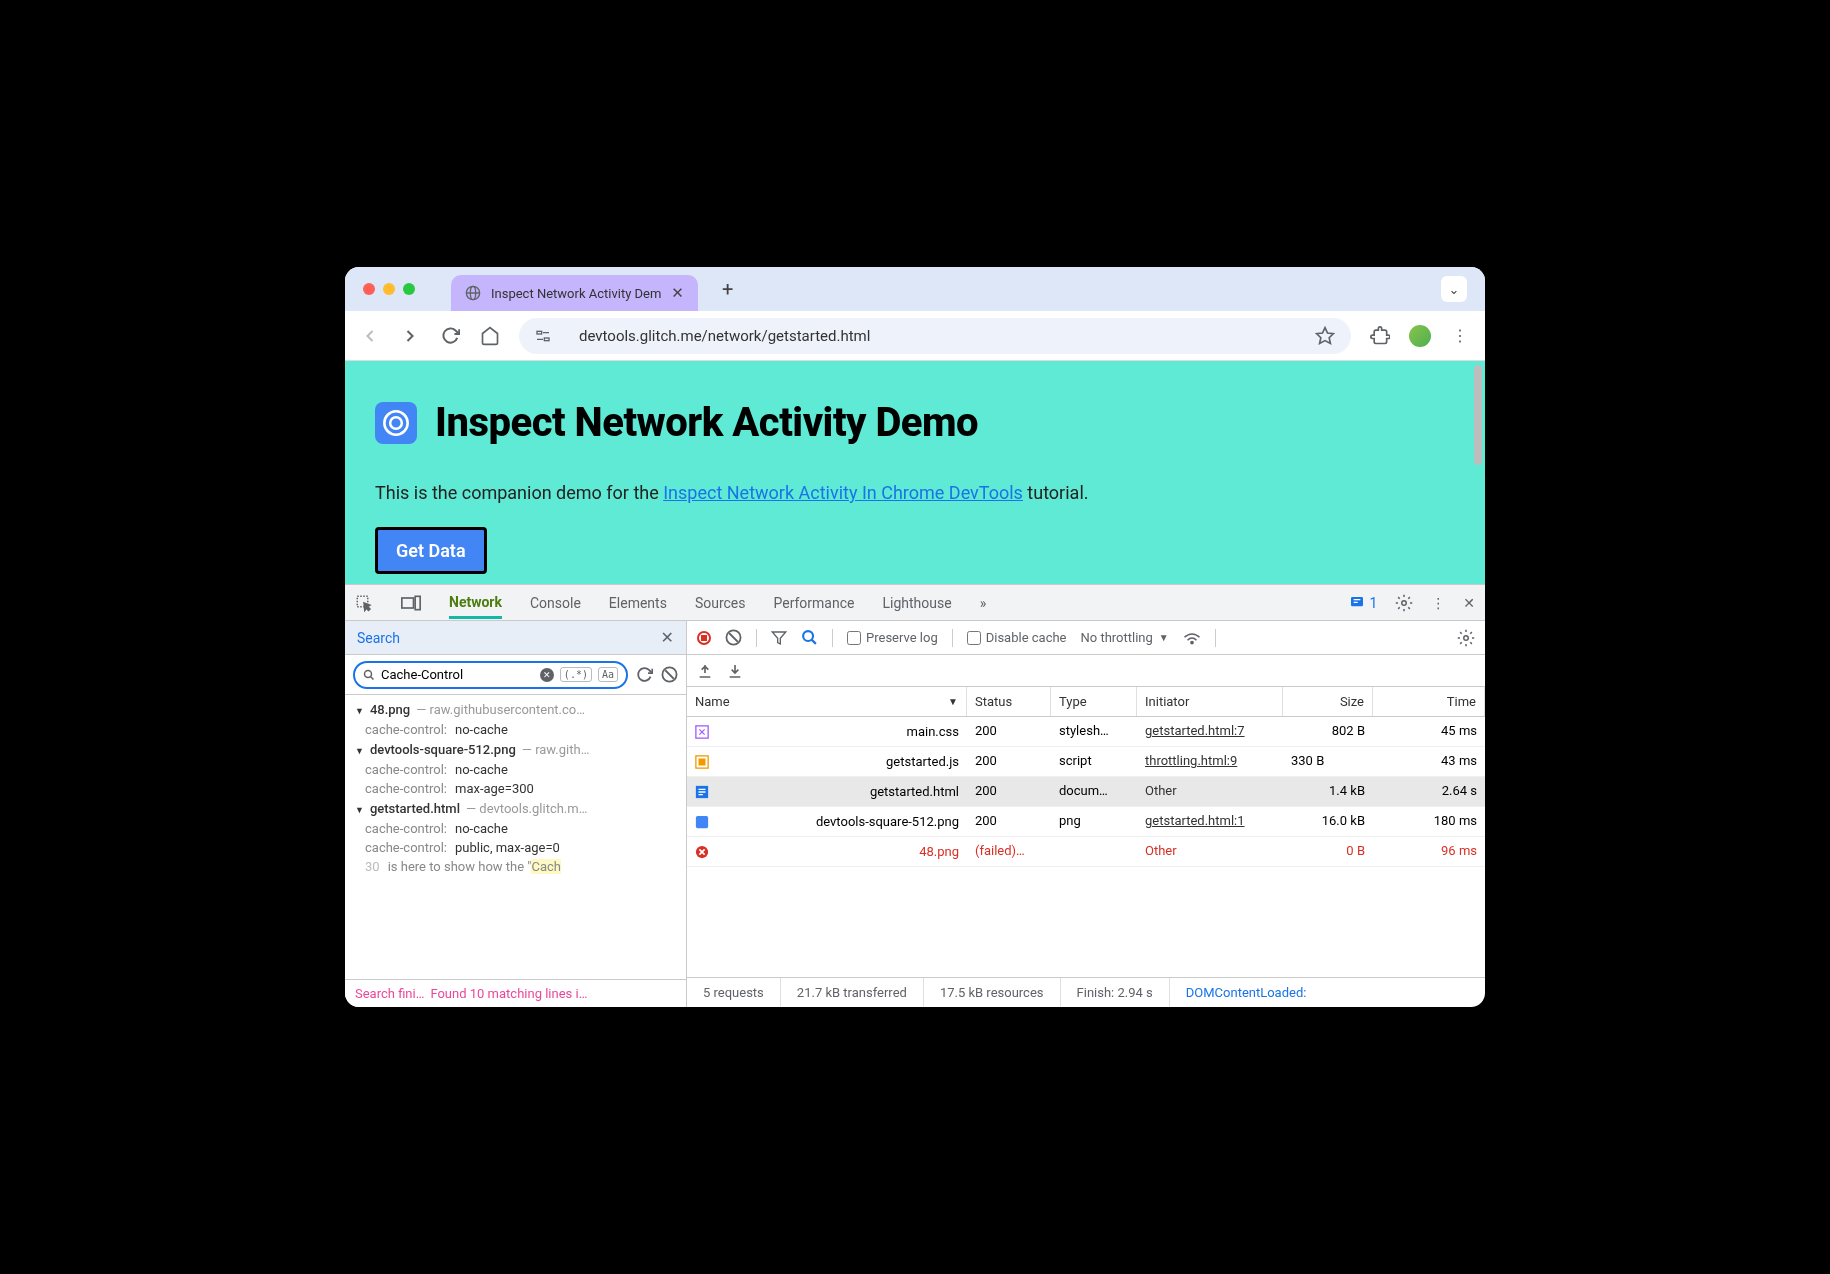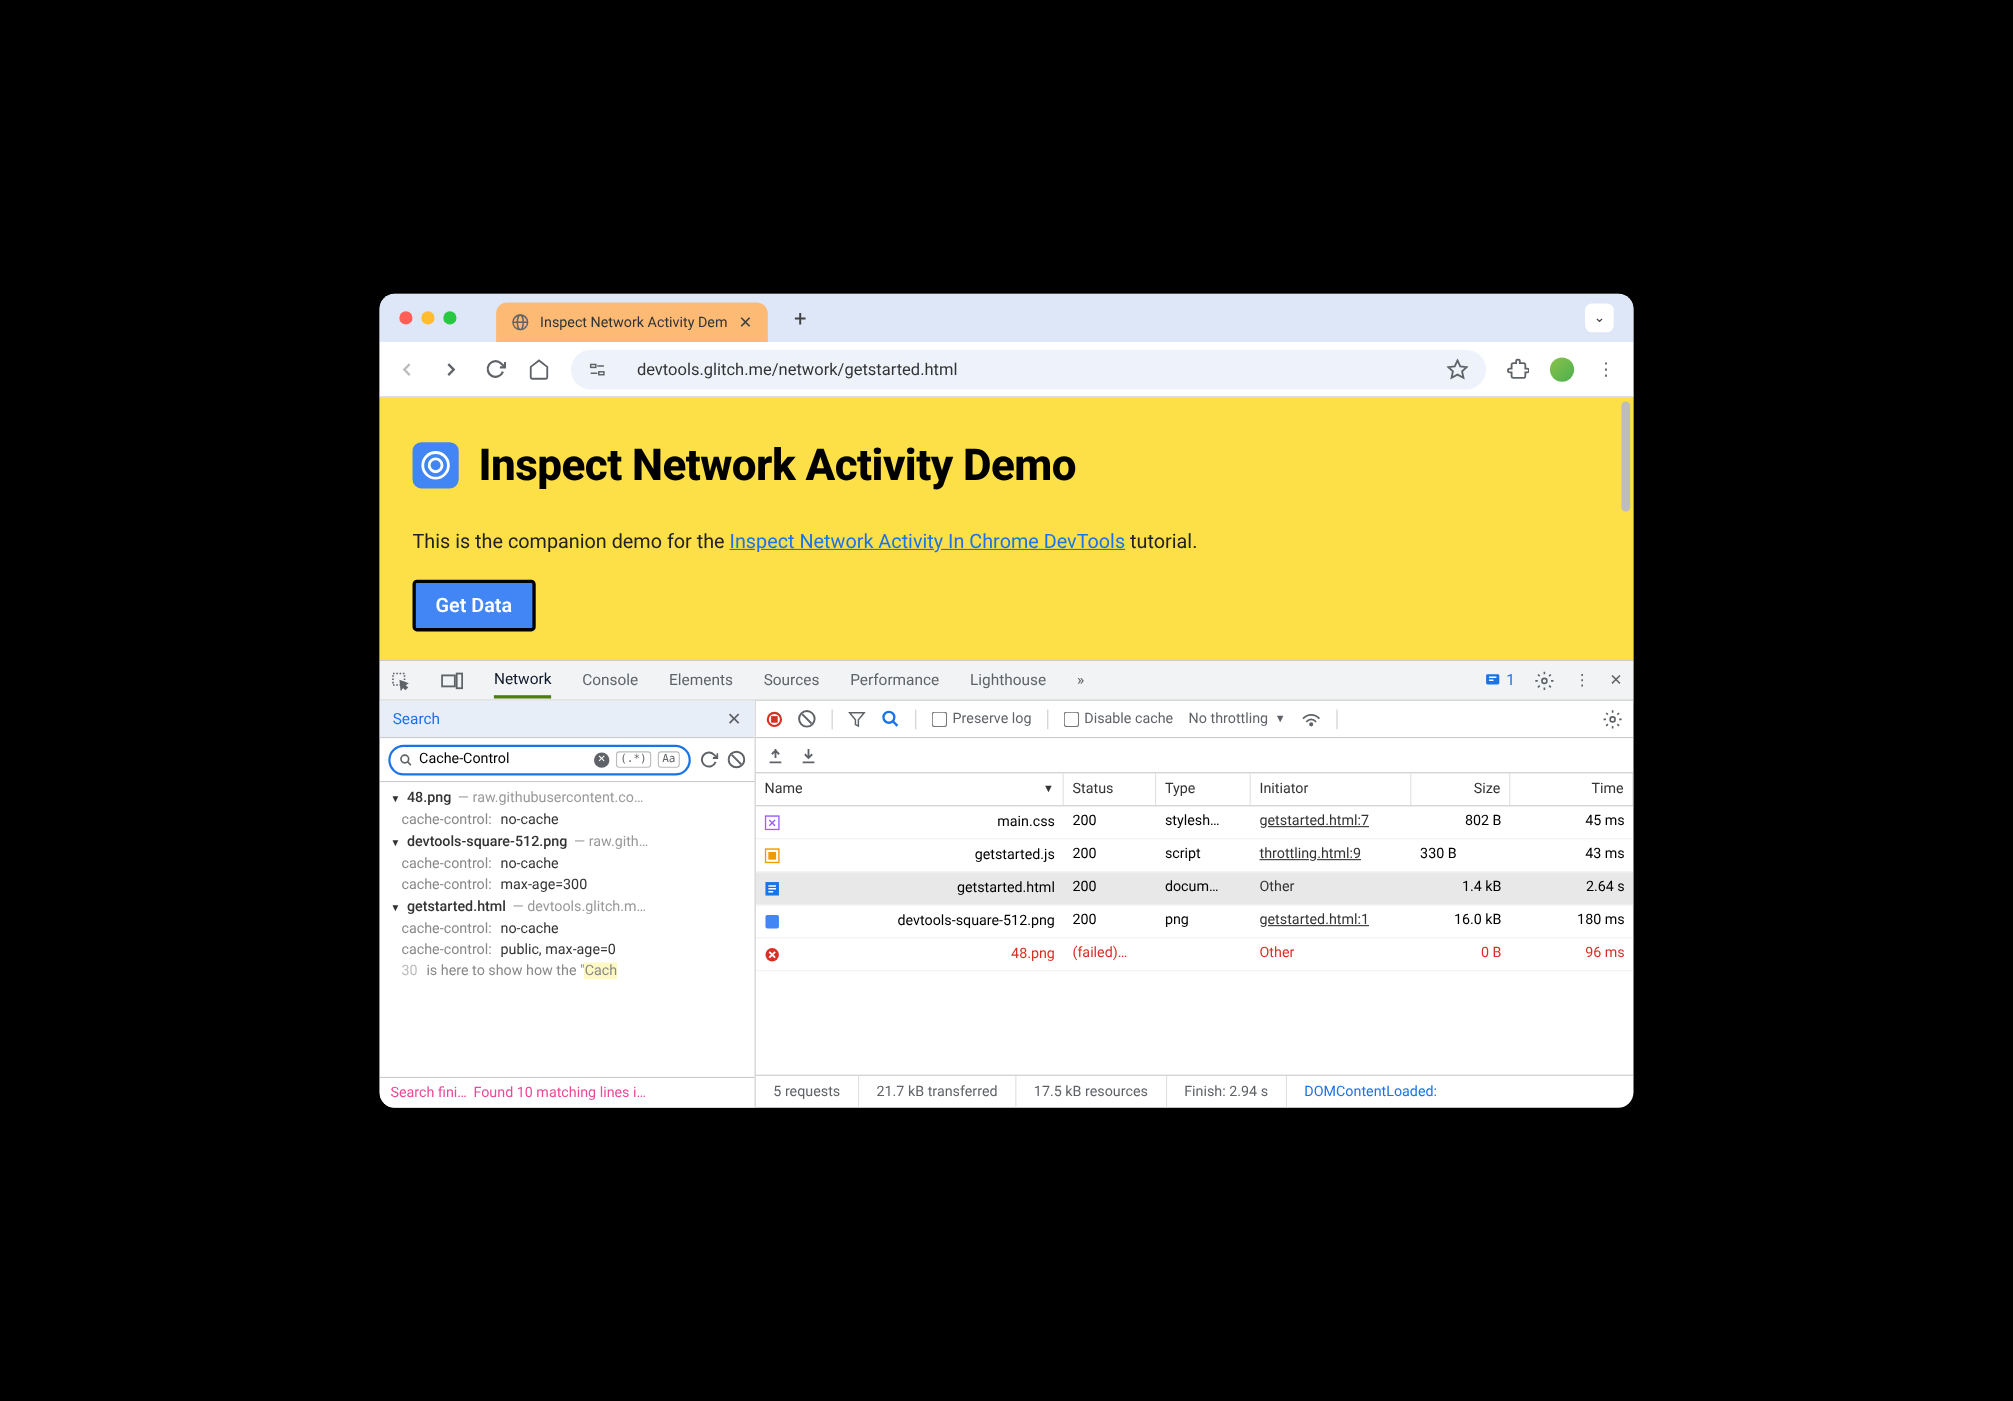--- a/index.html
+++ b/index.html
@@ -1,43 +1,43 @@
 <!DOCTYPE html>
 <html><head>
 <meta charset="utf-8">
 <style>
 *{box-sizing:border-box;margin:0;padding:0;font-family:-apple-system,BlinkMacSystemFont,"Segoe UI",Roboto,sans-serif}
 body{background:#000;width:1830px;height:1274px;display:flex;align-items:center;justify-content:center}
 .window{width:1140px;height:740px;background:#fff;border-radius:14px;overflow:hidden;box-shadow:0 20px 60px rgba(0,0,0,.5);display:flex;flex-direction:column;position:relative}
 .titlebar{height:44px;background:#dde7f7;display:flex;align-items:center;padding:0 18px;gap:10px}
 .traffic{display:flex;gap:8px}
 .dot{width:12px;height:12px;border-radius:50%}
-.tab{margin-left:26px;background:#fdba74;border-radius:10px 10px 0 0;height:36px;display:flex;align-items:center;padding:16px 14px;gap:10px;font-size:13px;color:#333;max-width:300px;margin-top:8px}
+.tab{margin-left:26px;background:#c4b5fd;border-radius:10px 10px 0 0;height:36px;display:flex;align-items:center;padding:16px 14px;gap:10px;font-size:13px;color:#333;max-width:300px;margin-top:8px}
 .tab-title{white-space:nowrap;overflow:hidden;text-overflow:ellipsis;flex:1;min-width:0}
 .globe{width:16px;height:16px;color:#5f6368;flex-shrink:0}
 .close-x{font-size:15px;color:#444;flex-shrink:0}
 .plus{margin-left:14px;font-size:20px;color:#444}
 .chevbox{margin-left:auto;width:26px;height:26px;background:#fff;border-radius:6px;display:flex;align-items:center;justify-content:center;font-size:13px;color:#444}
 .toolbar{height:50px;background:#fff;border-bottom:1px solid #dadce0;display:flex;align-items:center;padding:0 14px;gap:18px}
 .tbtn{width:22px;height:22px;display:flex;align-items:center;justify-content:center;color:#5f6368}
 .omnibox{flex:1;height:36px;background:#eef3fb;border-radius:18px;display:flex;align-items:center;padding:0 16px;gap:28px;font-size:15px;color:#333}
 .omnibox .star{margin-left:auto}
 .content{flex:1;display:flex;flex-direction:column;position:relative;overflow:hidden}
-.page{padding:38px 30px 26px;background:#fde047}
+.page{padding:38px 30px 10px;background:#5eead4}
 .page-hdr{display:flex;align-items:center;gap:18px}
 .logo{width:42px;height:42px;background:#4285f4;border-radius:8px;display:flex;align-items:center;justify-content:center}
 .page-title{font-size:40px;font-weight:800;letter-spacing:-.5px}
 .page-desc{margin-top:36px;font-size:18px;color:#222}
 .page-desc a{color:#1a73e8;text-decoration:underline}
 .get-btn{margin-top:24px;background:#4285f4;color:#fff;font-weight:600;font-size:18px;border:3px solid #000;border-radius:4px;padding:10px 18px;display:inline-block}
 .scrollbar{position:absolute;right:3px;top:4px;width:8px;height:100px;background:#bdbdbd;border-radius:4px}
 .devtools{flex:1;display:flex;flex-direction:column;border-top:1px solid #cacaca;min-height:0}
 .dt-tabs{height:36px;background:#f1f3f4;border-bottom:1px solid #cacaca;display:flex;align-items:center;padding:0 10px;gap:28px;font-size:14px}
 .dt-tab{color:#5f6368;cursor:pointer}
-.dt-tab.active{color:#0f172a;font-weight:400;border-bottom:3px solid #4d7c0f;padding-bottom:6px;margin-bottom:-8px}
+.dt-tab.active{color:#4d7c0f;font-weight:700;border-bottom:3px solid #14b8a6;padding-bottom:6px;margin-bottom:-8px}
 .dt-right{margin-left:auto;display:flex;gap:18px;align-items:center;color:#5f6368}
 .issue-badge{display:flex;align-items:center;gap:4px;color:#1a73e8}
 .dt-body{flex:1;display:flex;min-height:0}
 .search-pane{width:342px;border-right:1px solid #cacaca;display:flex;flex-direction:column;background:#fff;min-height:0}
 .search-hdr{height:34px;background:#e8eef8;border-bottom:1px solid #cacaca;display:flex;align-items:center;padding:0 12px;font-size:14px}
 .search-hdr .lbl{color:#1a73e8}
 .search-hdr .x{margin-left:auto;color:#5f6368;font-size:16px}
 .search-bar{height:40px;display:flex;align-items:center;padding:0 8px;gap:8px;border-bottom:1px solid #cacaca}
 .search-input{flex:1;height:28px;border:2px solid #1a73e8;border-radius:14px;display:flex;align-items:center;padding:0 8px;gap:6px;font-size:13px}
 .pill{font-size:10px;color:#5f6368;border:1px solid #bbb;border-radius:3px;padding:1px 3px;font-family:monospace}

